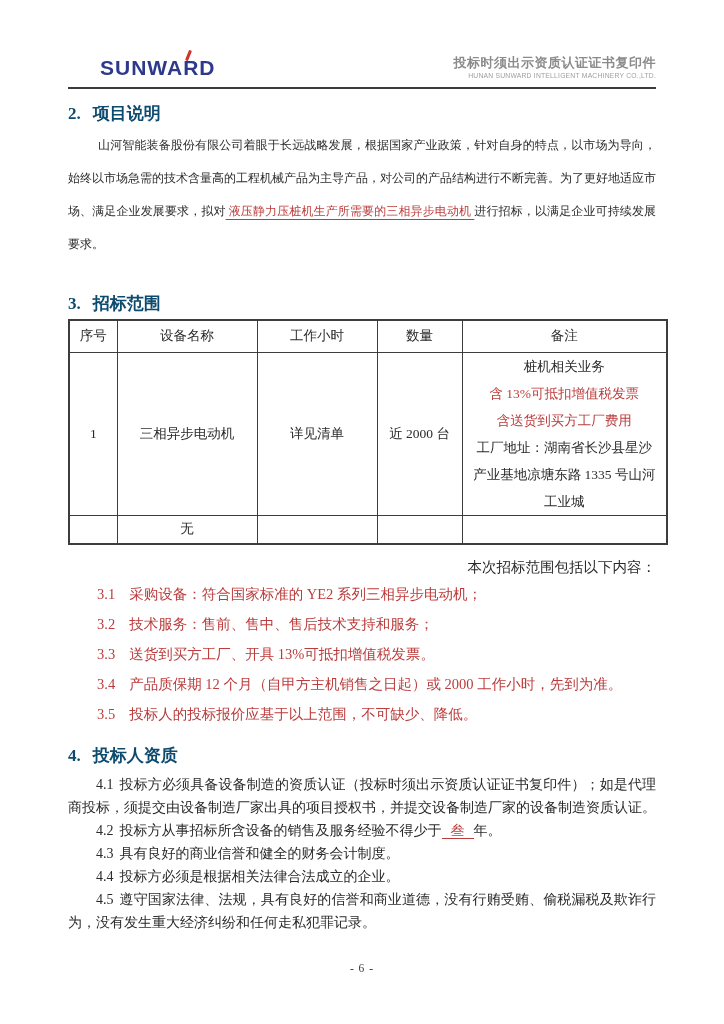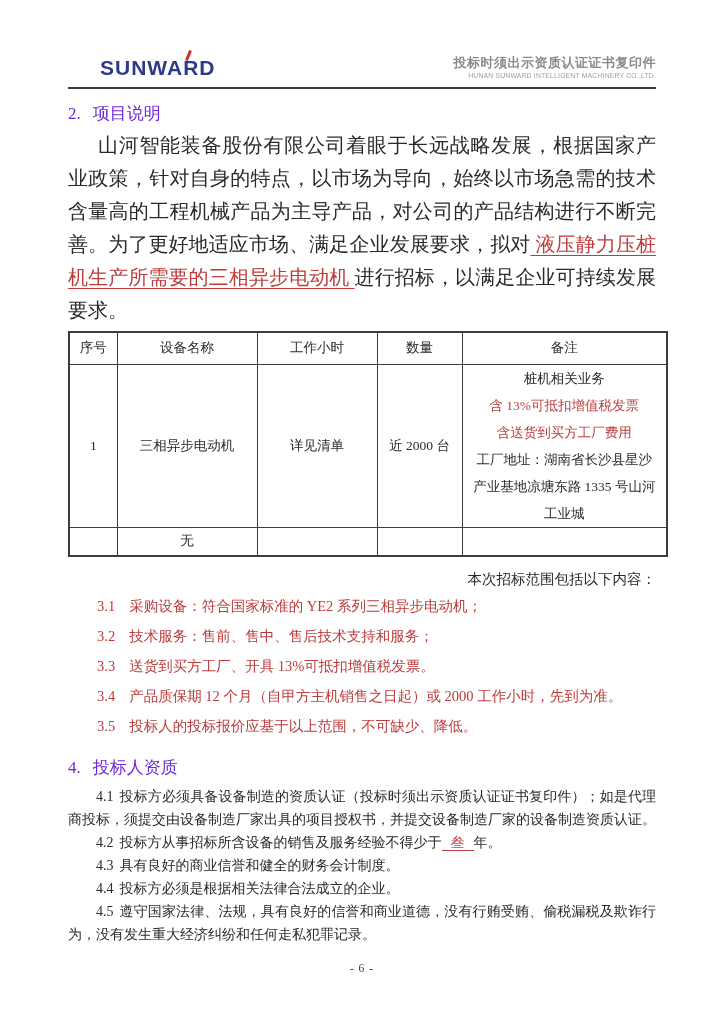--- a/index.html
+++ b/index.html
@@ -30,27 +30,27 @@
   }
   .logo-accent{
     position:absolute;left:119px;top:-6px;width:3px;height:11px;
     background:var(--logo-red);transform:rotate(22deg);border-radius:1px;
   }
   .company{text-align:right;font-family:"Liberation Sans","DejaVu Sans",sans-serif;}
   .company-cn{font-size:13px;font-weight:700;color:var(--company-gray);letter-spacing:.5px;line-height:14px;}
   .company-en{font-size:6.8px;color:#9e9e9e;letter-spacing:.2px;margin-top:2px;line-height:8px;}
   
   .content{margin:0 62px;}
-  .sec-h{margin:0;font-size:17px;font-weight:400;color:#6d28d9;line-height:22px;}
+  .sec-h{margin:0;font-size:17px;font-weight:700;color:#0c4a6e;line-height:22px;}
   .sec-h .h-num{margin-right:12px;}
   .sec-h.s2{margin-top:14px;}
   .sec-h.s3{margin-top:32px;}
   .sec-h.s4{margin-top:16px;}
   .body-para{
-    margin:4px 0 0 0;font-size:20px;line-height:33px;text-align:justify;
+    margin:4px 0 0 0;font-size:12px;line-height:33px;text-align:justify;
     text-indent:30px;color:var(--ink);
   }
   .red{color:var(--red-text);}
   .u{text-decoration:underline;text-underline-offset:4px;text-decoration-thickness:1px;}
   
   table.scope{
     border-collapse:collapse;margin-top:4px;table-layout:fixed;width:598px;
     font-size:13.5px;color:var(--ink);
   }
   table.scope th,table.scope td{
@@ -99,20 +99,23 @@
 
   <main class="content">
 
     <h2 class="sec-h s2">
       <span class="h-num">2.</span><span>项目说明</span>
     </h2>
     <p class="body-para">
       <span>山河智能装备股份有限公司着眼于长远战略发展，根据国家产业政策，针对自身的特点，以市场为导向，始终以市场急需的技术含量高的工程机械产品为主导产品，对公司的产品结构进行不断完善。为了更好地适应市场、满足企业发展要求，拟对</span><span class="red u"> 液压静力压桩机生产所需要的三相异步电动机 </span><span>进行招标，以满足企业可持续发展要求。</span>
     </p>
 
+    <h2 class="sec-h s3">
+      <span class="h-num">3.</span><span>招标范围</span>
+    </h2>
 
     <table class="scope">
       <colgroup>
         <col style="width:48px">
           <col style="width:140px">
           <col style="width:120px">
           <col style="width:85px">
           <col style="width:205px">
       </colgroup>
       <thead>

